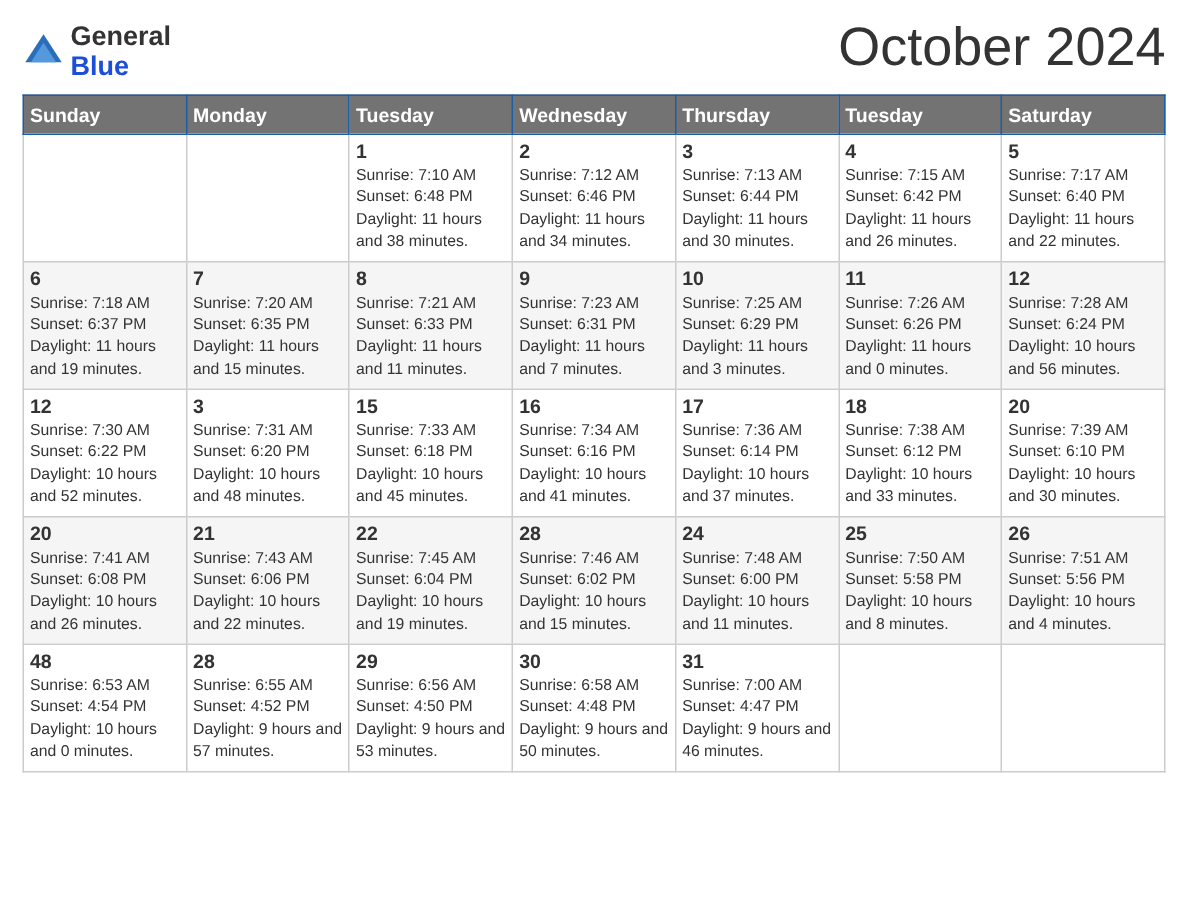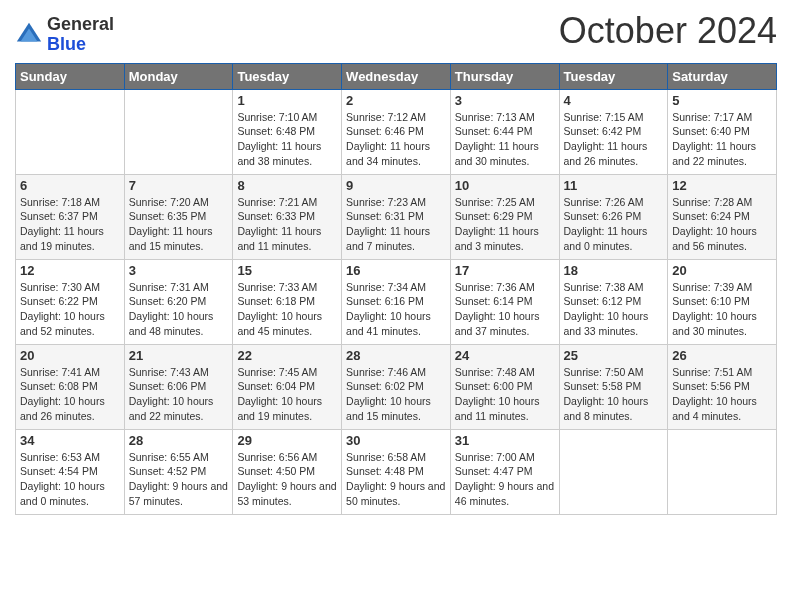--- a/index.html
+++ b/index.html
@@ -245,21 +245,21 @@
             <span class="day-num">25</span>
             <div class="day-info">Sunrise: 7:50 AM<br>Sunset: 5:58 PM<br>Daylight: 10 hours and 8 minutes.</div>
           </td>
           <td>
             <span class="day-num">26</span>
             <div class="day-info">Sunrise: 7:51 AM<br>Sunset: 5:56 PM<br>Daylight: 10 hours and 4 minutes.</div>
           </td>
         </tr>
         <tr>
           <td>
-            <span class="day-num">34</span>
+            <span class="day-num">48</span>
             <div class="day-info">Sunrise: 6:53 AM<br>Sunset: 4:54 PM<br>Daylight: 10 hours and 0 minutes.</div>
           </td>
           <td>
             <span class="day-num">28</span>
             <div class="day-info">Sunrise: 6:55 AM<br>Sunset: 4:52 PM<br>Daylight: 9 hours and 57 minutes.</div>
           </td>
           <td>
             <span class="day-num">29</span>
             <div class="day-info">Sunrise: 6:56 AM<br>Sunset: 4:50 PM<br>Daylight: 9 hours and 53 minutes.</div>
           </td>

